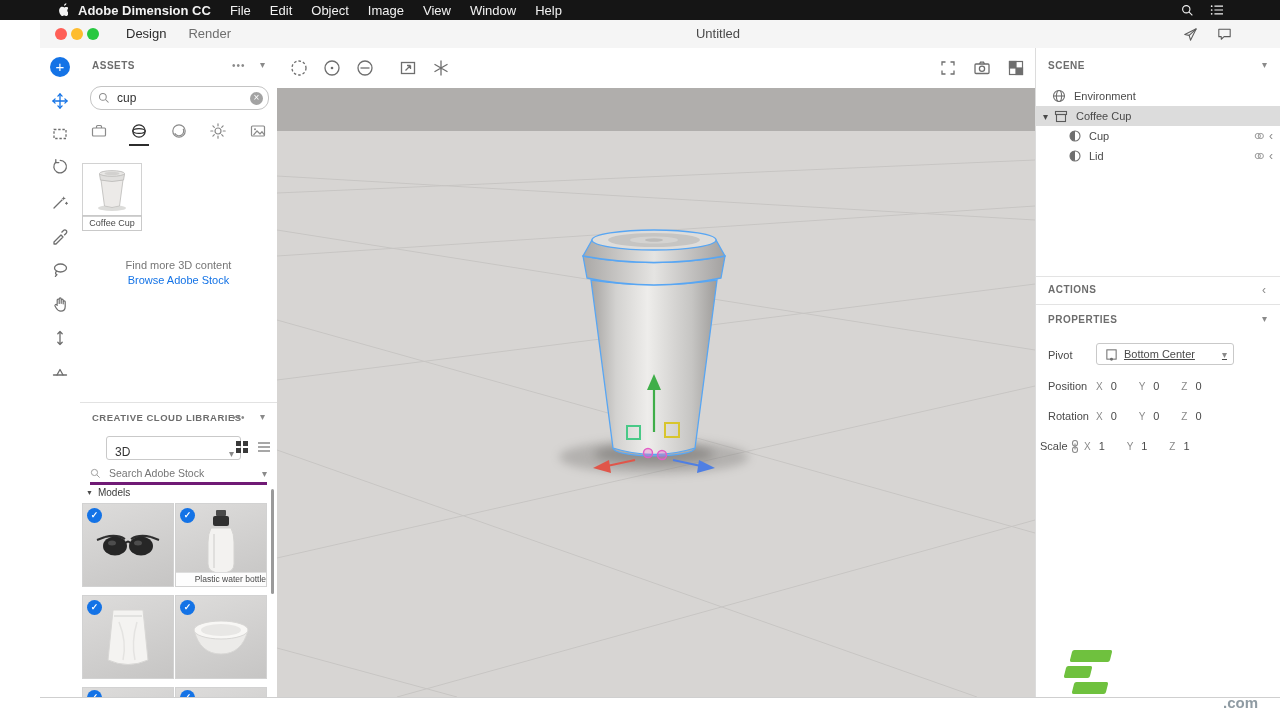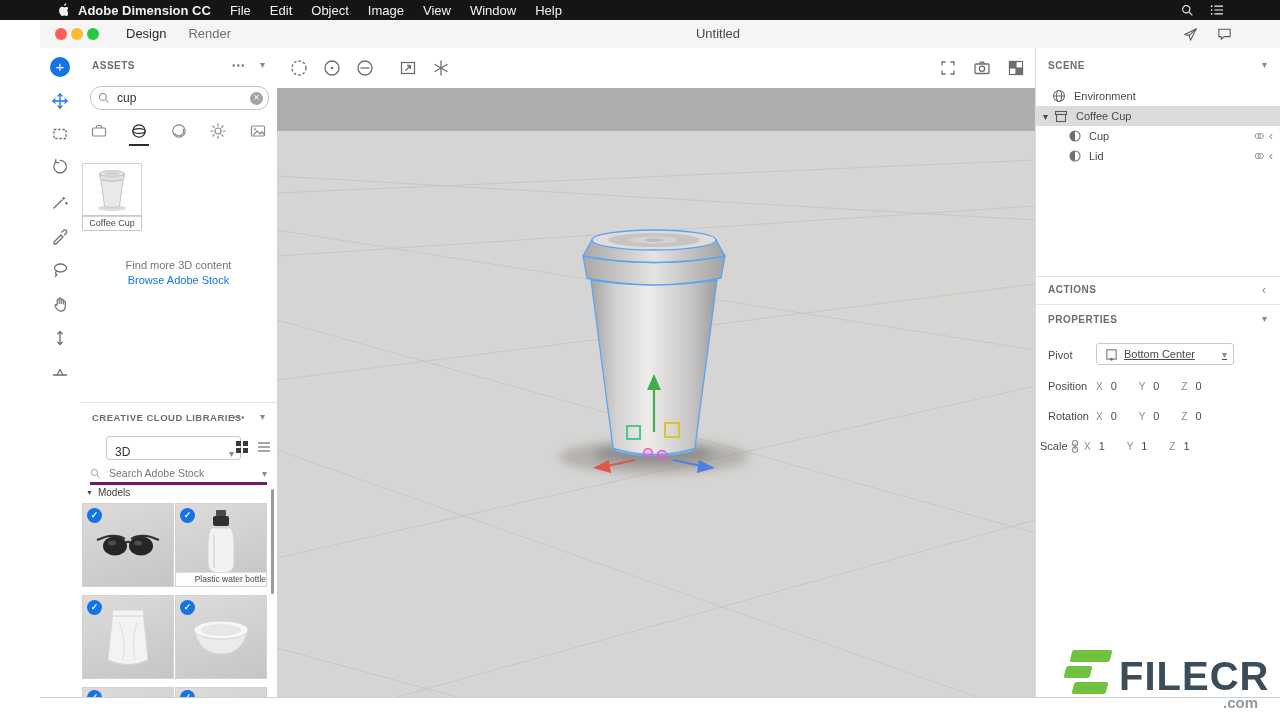--- a/index.html
+++ b/index.html
@@ -561,15 +561,14 @@
     </div>
   </div>
 </div>
 
 <div id="watermark" class="abs">
   <div class="abs" style="left:0;top:4px;width:50px;height:50px">
     <div class="wbar" style="left:8px;top:0;width:40px;height:12px"></div>
     <div class="wbar" style="left:2px;top:16px;width:26px;height:12px"></div>
     <div class="wbar" style="left:10px;top:32px;width:34px;height:12px"></div>
   </div>
-  <span class="abs" id="wm-text" style="left:56px;top:8px">FILECR</span>
   <span class="abs" id="wm-com" style="left:160px;top:48px">.com</span>
 </div>
 
 </body></html>

